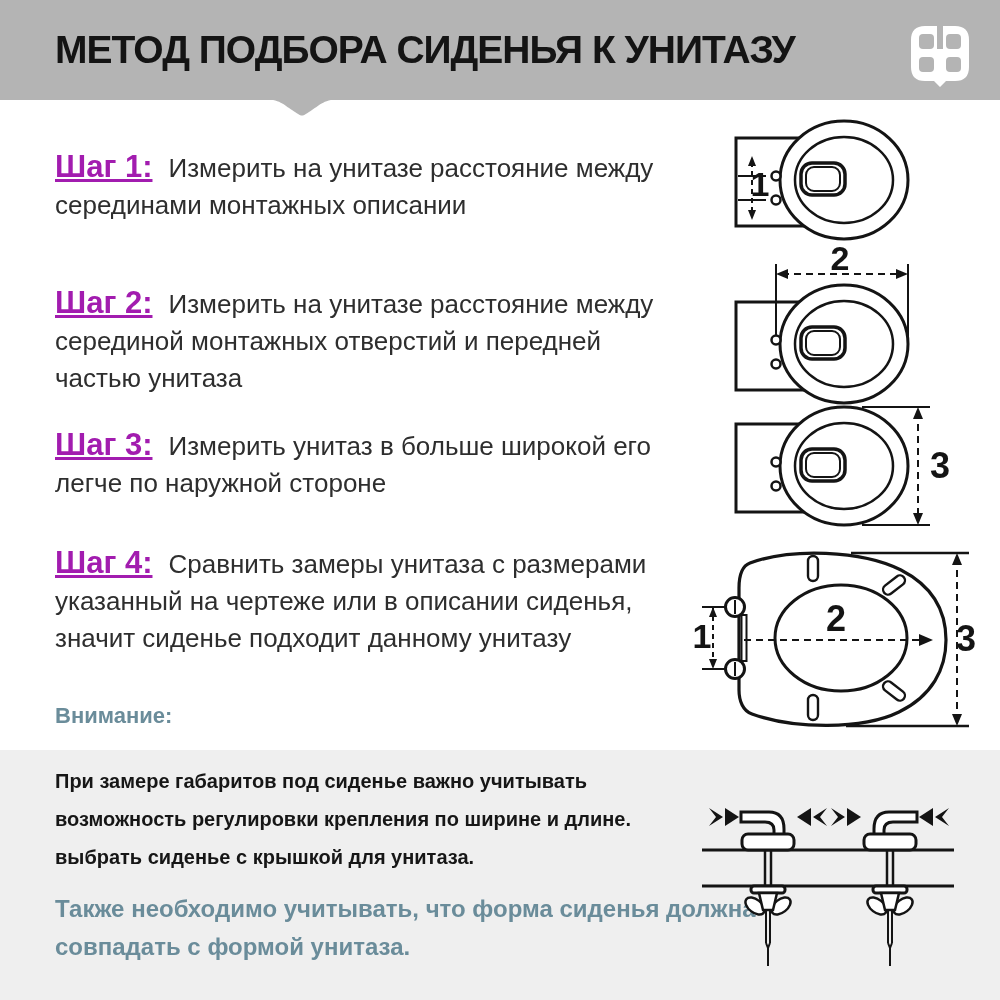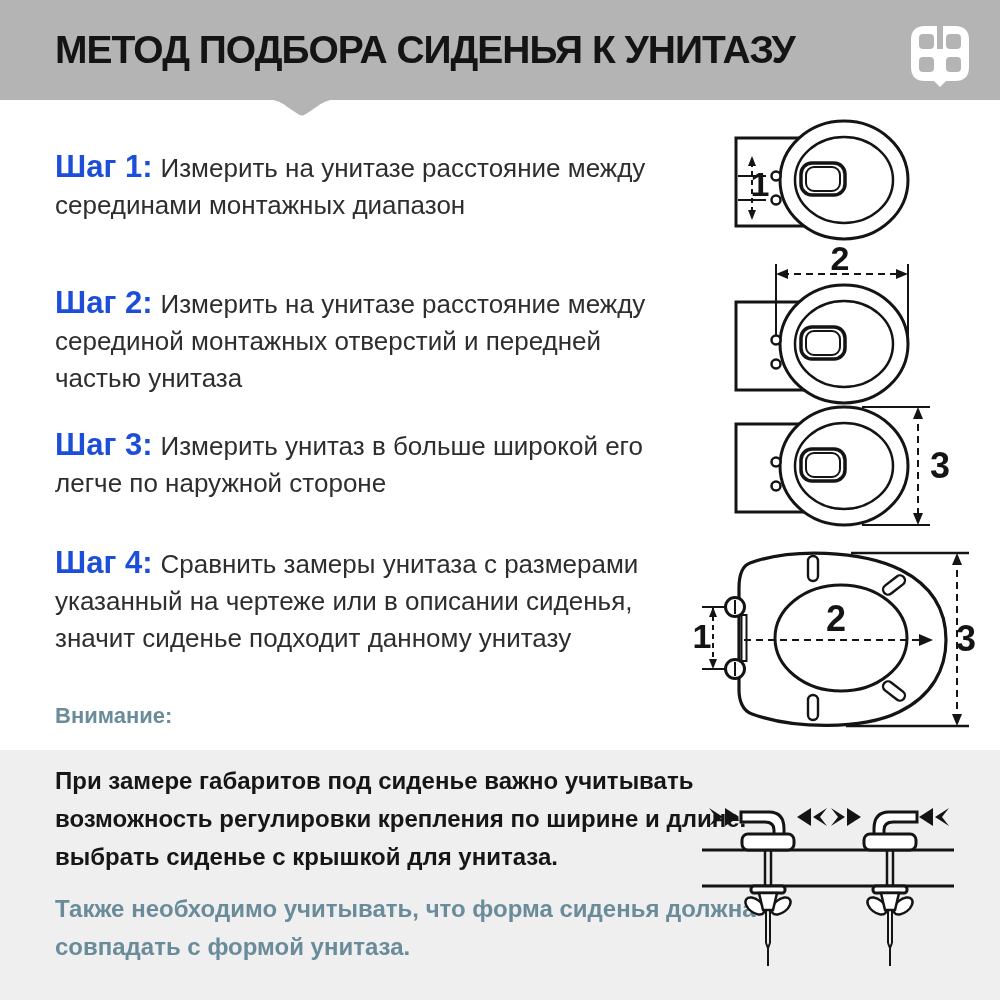--- a/index.html
+++ b/index.html
@@ -6,27 +6,27 @@
   #canvas{position:relative;width:1000px;height:1000px;background:#ffffff;overflow:hidden;
           font-family:"Liberation Sans",sans-serif;color:#2e2e2e;}
   
   .header{position:absolute;left:0;top:0;width:1000px;height:100px;background:#b4b4b4;
           display:flex;align-items:center;}
   .title{margin-left:55px;font-size:39px;font-weight:700;color:#141414;letter-spacing:-1px;white-space:nowrap;}
   .logo{position:absolute;right:30px;top:25px;width:60px;height:63px;}
   .notch{position:absolute;left:262px;top:99px;width:80px;height:20px;}
   
   .step{position:absolute;left:55px;font-size:26px;line-height:37px;color:#2e2e2e;}
-  .step-label{font-size:31px;font-weight:700;color:#1d4ed8;margin-right:8px;}
+  .step-label{font-size:31px;font-weight:700;color:#a21caf;margin-right:16px;text-decoration:underline;}
   .ln{display:block;white-space:pre;}
   .ln.first{display:inline;}
   
   .attention-heading{position:absolute;left:55px;top:703px;font-size:22px;font-weight:700;color:#6a8c9a;}
   .panel{position:absolute;left:0;top:750px;width:1000px;height:250px;background:#efefef;}
-  .panel-body{position:absolute;left:55px;top:12px;font-size:24px;font-weight:700;color:#161616;line-height:38px;}
+  .panel-body{position:absolute;left:55px;top:12px;font-size:20px;font-weight:700;color:#161616;line-height:38px;}
   .panel-note{position:absolute;left:55px;top:140px;font-size:24px;font-weight:700;color:#6a8c9a;line-height:38px;}
   
   .diag{position:absolute;}
   .d1{left:714px;top:112px;}
   .d2{left:714px;top:244px;}
   .d3{left:714px;top:398px;}
   .d4{left:686px;top:543px;}
   .d5{left:688px;top:786px;}
   svg text{font-family:"Liberation Sans",sans-serif;font-weight:700;fill:#141414;}
 </style>
@@ -45,21 +45,21 @@
       <rect x="36" y="32" width="15" height="15" rx="4" fill="#b4b4b4"></rect>
       <rect x="27" y="1" width="6" height="23" fill="#b4b4b4"></rect>
     </svg>
   </div>
   <svg class="notch" viewBox="0 0 80 20">
     <path d="M0,0 H80 C62,0 58,6 50,11 C45,14.5 42,16.5 40,16.5 C38,16.5 35,14.5 30,11 C22,6 18,0 0,0 Z" fill="#b4b4b4"></path>
   </svg>
 
   <div class="step" style="top:148px">
     <span class="step-label">Шаг 1:</span><span class="ln first">Измерить на унитазе расстояние между</span>
-    <span class="ln">серединами монтажных диапазон</span>
+    <span class="ln">серединами монтажных описании</span>
   </div>
 
   <div class="step" style="top:284px">
     <span class="step-label">Шаг 2:</span><span class="ln first">Измерить на унитазе расстояние между</span>
     <span class="ln">серединой монтажных отверстий и передней</span>
     <span class="ln">частью унитаза</span>
   </div>
 
   <div class="step" style="top:426px">
     <span class="step-label">Шаг 3:</span><span class="ln first">Измерить унитаз в больше широкой его</span>

